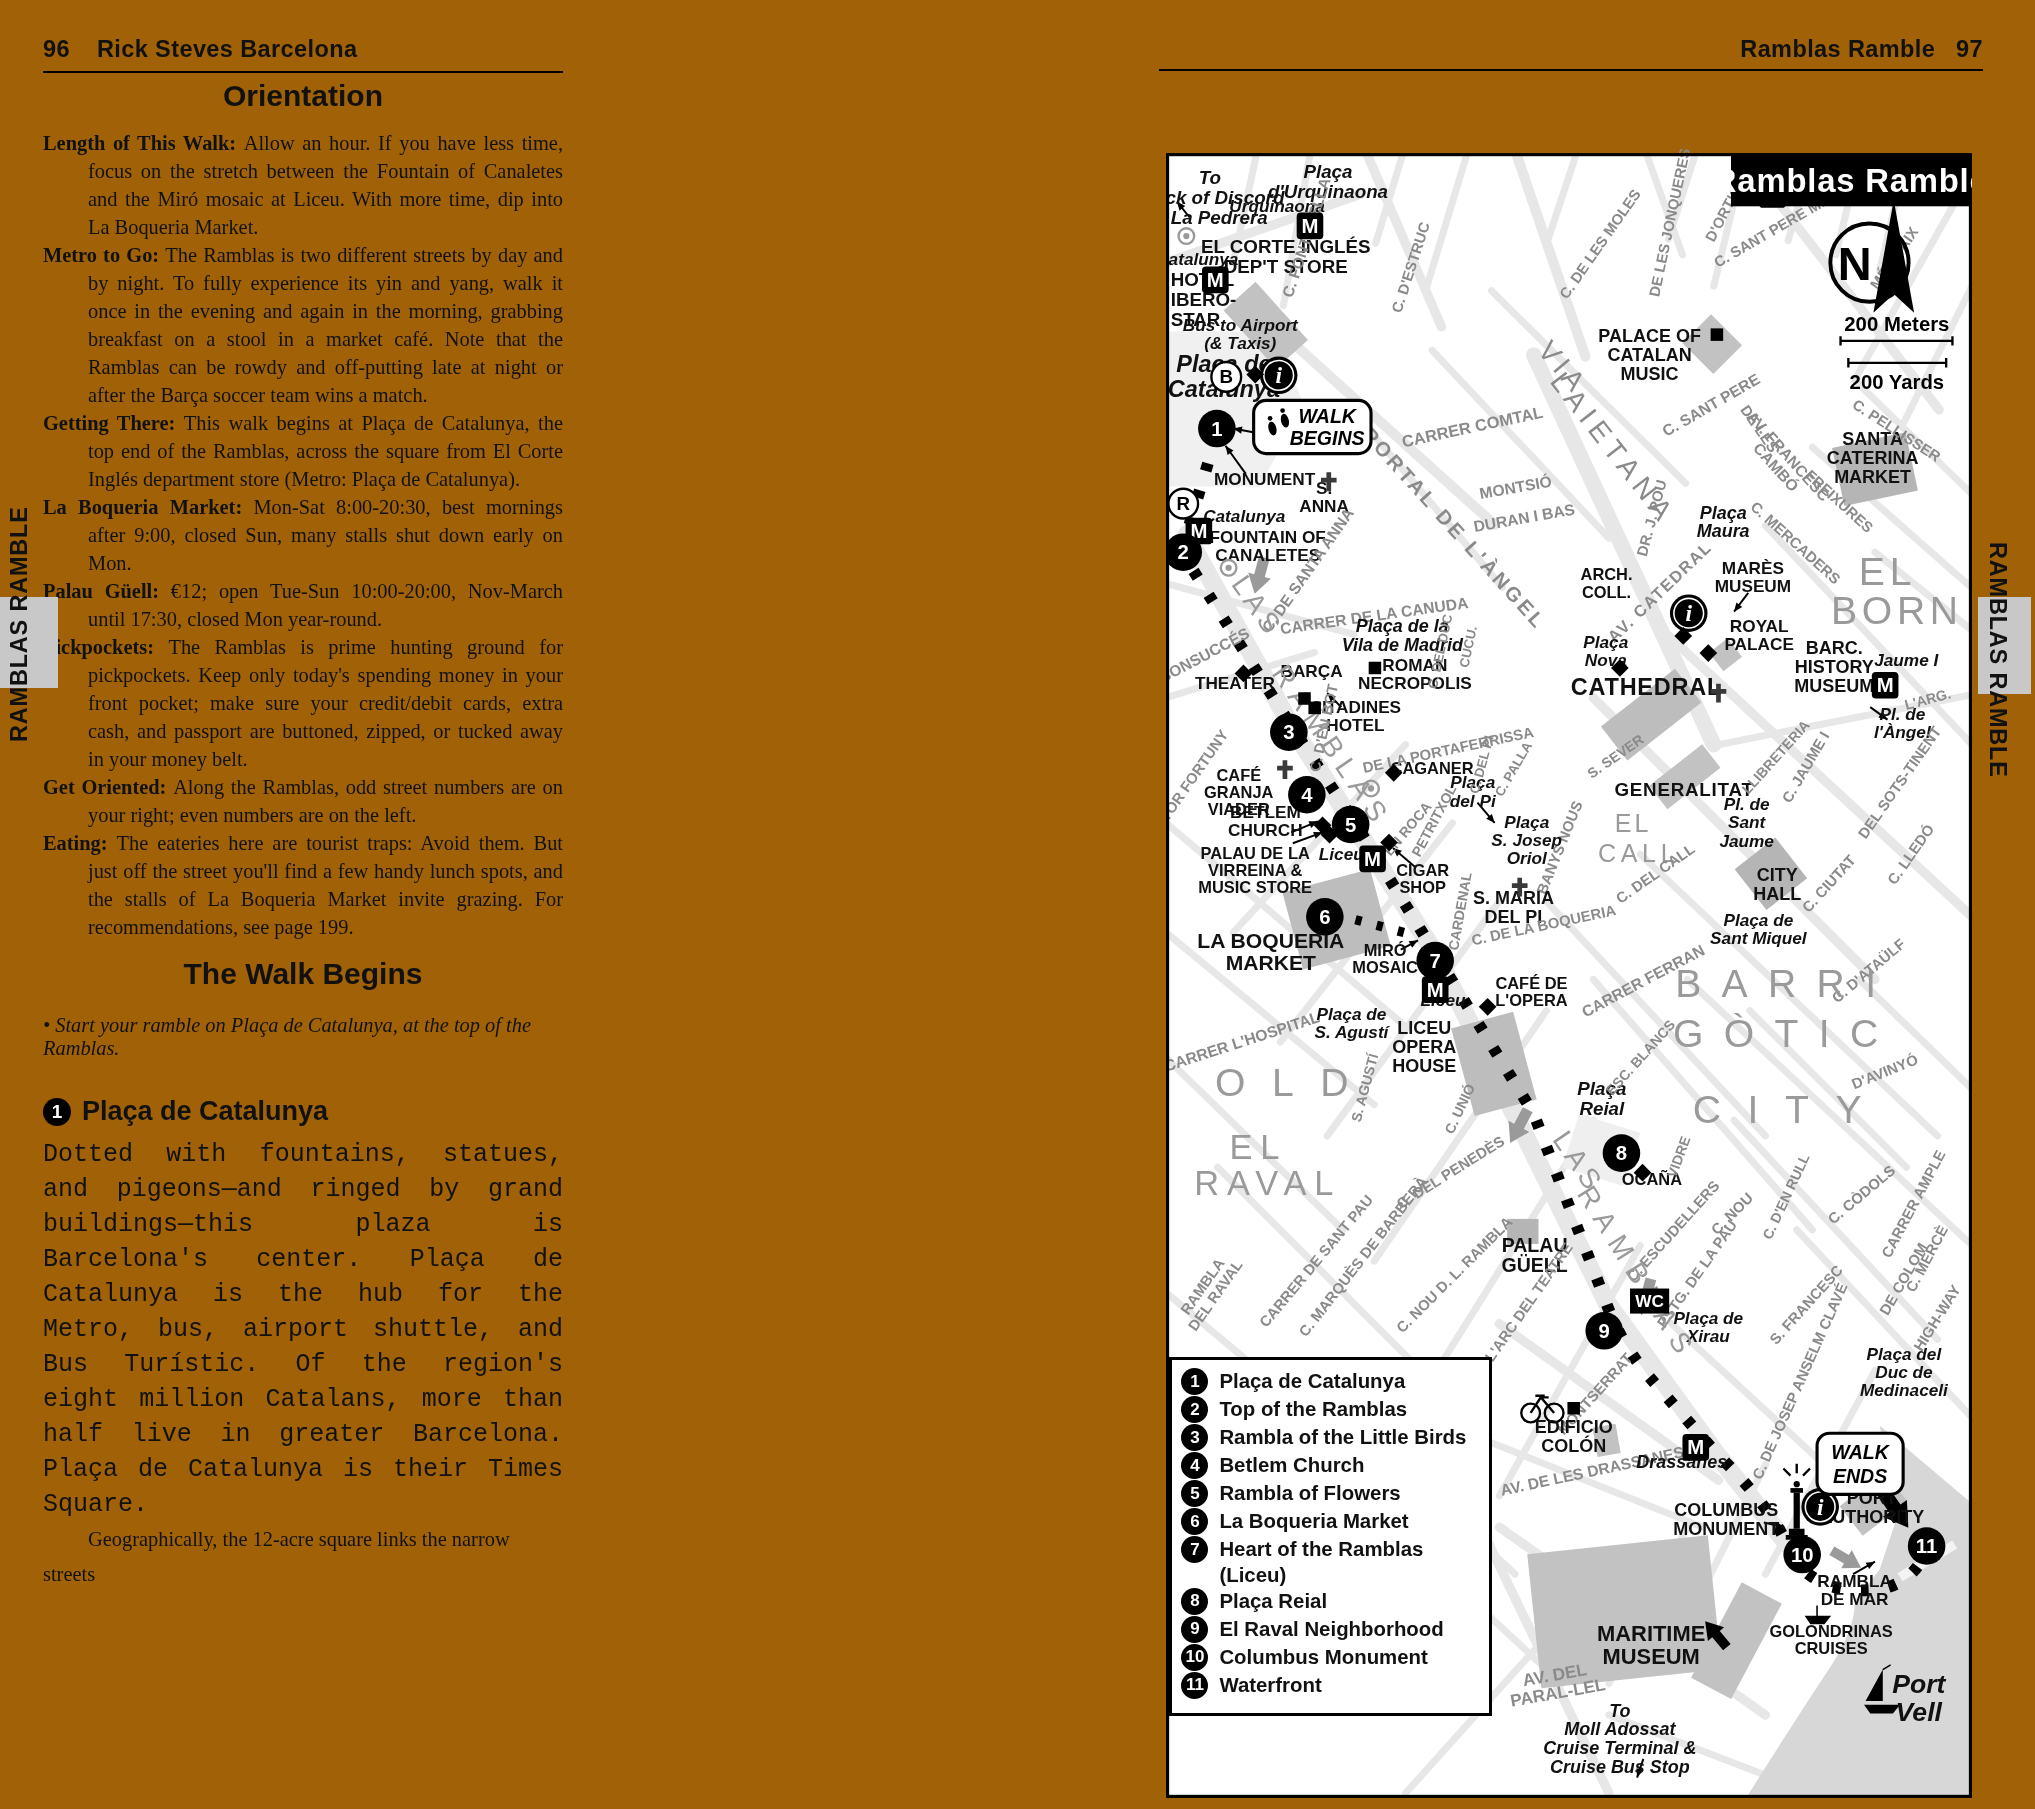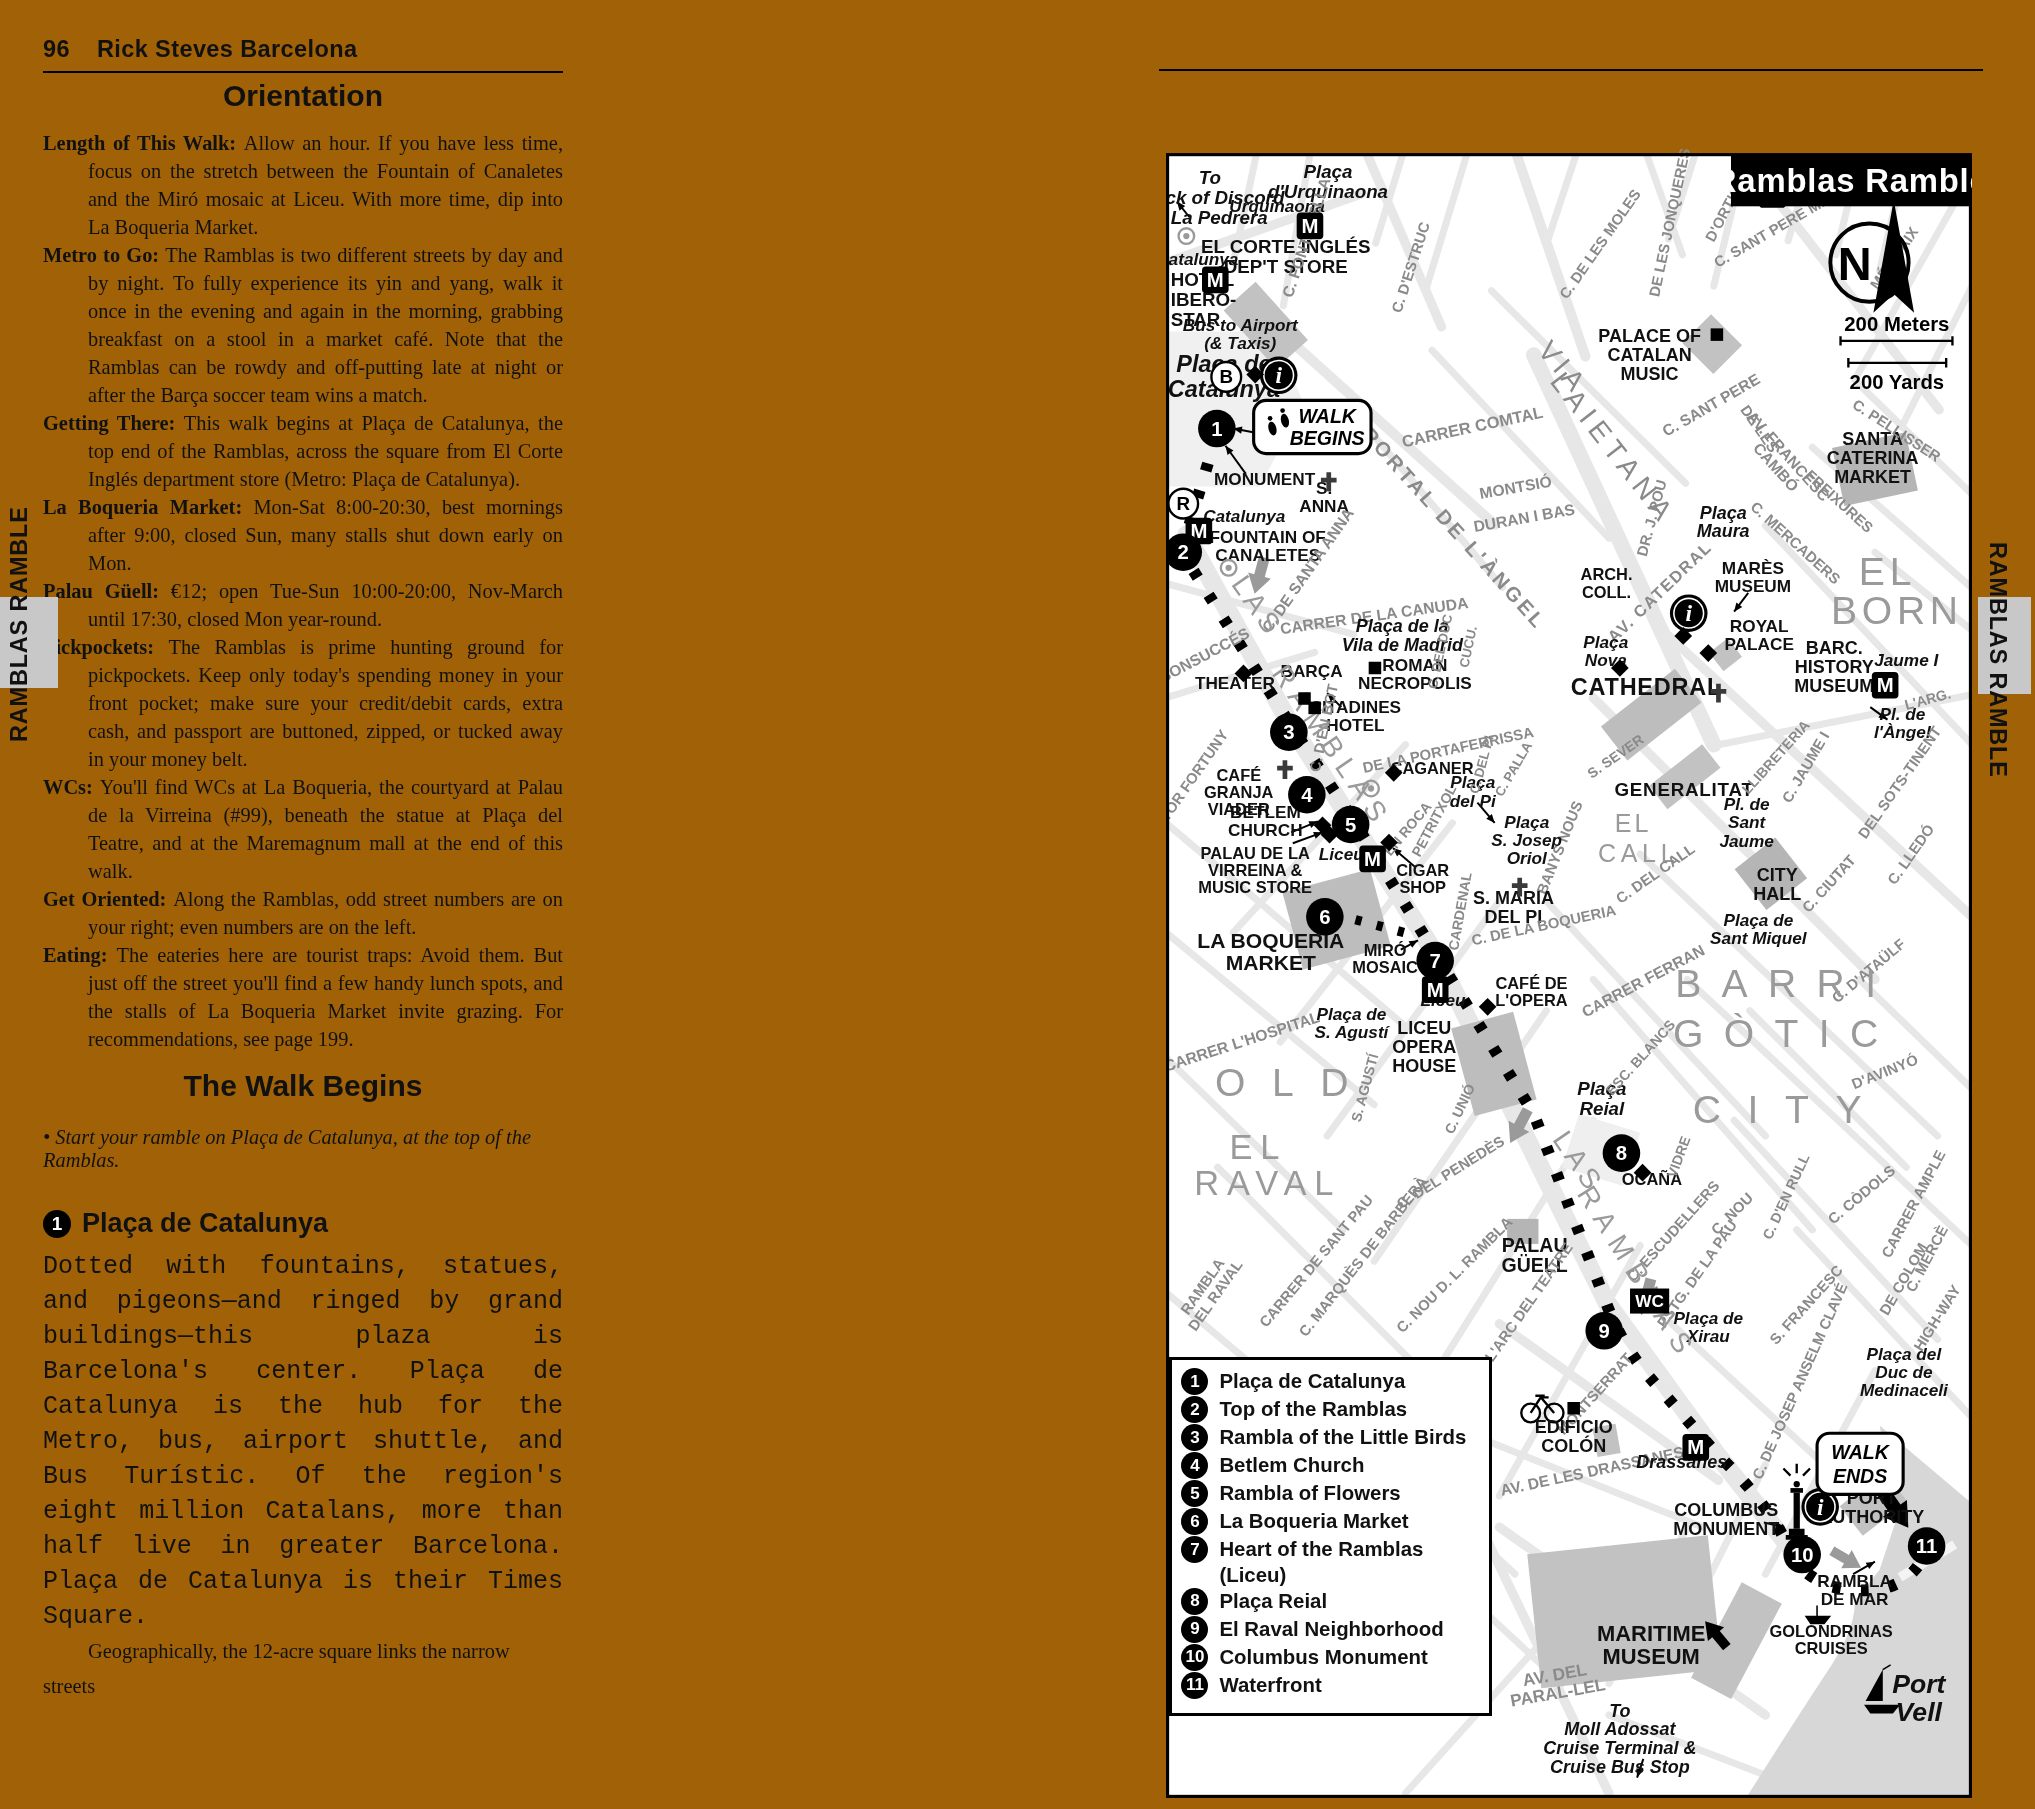--- a/index.html
+++ b/index.html
@@ -55,39 +55,42 @@
     </div>
     <div class="rule"></div>
     <div class="h1">Orientation</div>
     <div id="entries">
         <p class="entry"><b>Length of This Walk: </b>Allow an hour. If you have less time, focus on the stretch between the Fountain of Canaletes and the Miró mosaic at Liceu. With more time, dip into La Boqueria Market.</p>
         <p class="entry"><b>Metro to Go: </b>The Ramblas is two different streets by day and by night. To fully experience its yin and yang, walk it once in the evening and again in the morning, grabbing breakfast on a stool in a market café. Note that the Ramblas can be rowdy and off-putting late at night or after the Barça soccer team wins a match.</p>
         <p class="entry"><b>Getting There: </b>This walk begins at Plaça de Catalunya, the top end of the Ramblas, across the square from El Corte Inglés department store (Metro: Plaça de Catalunya).</p>
         <p class="entry"><b>La Boqueria Market: </b>Mon-Sat 8:00-20:30, best mornings after 9:00, closed Sun, many stalls shut down early on Mon.</p>
         <p class="entry"><b>Palau Güell: </b>€12; open Tue-Sun 10:00-20:00, Nov-March until 17:30, closed Mon year-round.</p>
         <p class="entry"><b>Pickpockets: </b>The Ramblas is prime hunting ground for pickpockets. Keep only today's spending money in your front pocket; make sure your credit/debit cards, extra cash, and passport are buttoned, zipped, or tucked away in your money belt.</p>
-        <p class="entry"><b>WCs: </b>You'll find WCs at La Boqueria, the courtyard at Palau de la Virreina (#99), beneath the statue at Plaça del Teatre, and at the Maremagnum mall at the end of this walk.</p>
         <p class="entry"><b>Get Oriented: </b>Along the Ramblas, odd street numbers are on your right; even numbers are on the left.</p>
         <p class="entry"><b>Eating: </b>The eateries here are tourist traps: Avoid them. But just off the street you'll find a few handy lunch spots, and the stalls of La Boqueria Market invite grazing. For recommendations, see page 199.</p>
       </div>
     <div class="h2">The Walk Begins</div>
     <div class="intro">• Start your ramble on Plaça de Catalunya, at the top of the Ramblas.</div>
     <div class="stophead">
       <span class="stopnum">1</span>
       <span class="stoptitle">Plaça de Catalunya</span>
     </div>
     <p class="para">Dotted with fountains, statues, and pigeons—and ringed by grand buildings—this plaza is Barcelona's center. Plaça de Catalunya is the hub for the Metro, bus, airport shuttle, and Bus Turístic. Of the region's eight million Catalans, more than half live in greater Barcelona. Plaça de Catalunya is their Times Square.</p>
     <p class="para2">Geographically, the 12-acre square links the narrow streets</p>
   </div>
 
   <div class="tab" style="left:0;top:597px;width:58px;height:91px;"></div>
   <div class="vtext" id="vleft">RAMBLAS RAMBLE</div>
   <div class="tab" style="left:1978px;top:597px;width:53px;height:97px;"></div>
   <div class="vtext" id="vright">RAMBLAS RAMBLE</div>
 
+  <div id="righthead">
+    <span>Ramblas Ramble</span>&nbsp;&nbsp;
+    <span>97</span>
+  </div>
   <div id="rightrule"></div>
 
   <svg id="map-svg" width="806" height="1654" viewBox="0 0 1030 2113">
     <defs>
         <clipPath id="mapclip">
           <rect x="2" y="12" width="1026" height="2098"></rect>
         </clipPath>
       </defs>
     <rect x="2" y="12" width="1026" height="2098" fill="#fff" stroke="none"></rect>
     <g id="g-streets" clip-path="url(#mapclip)">

